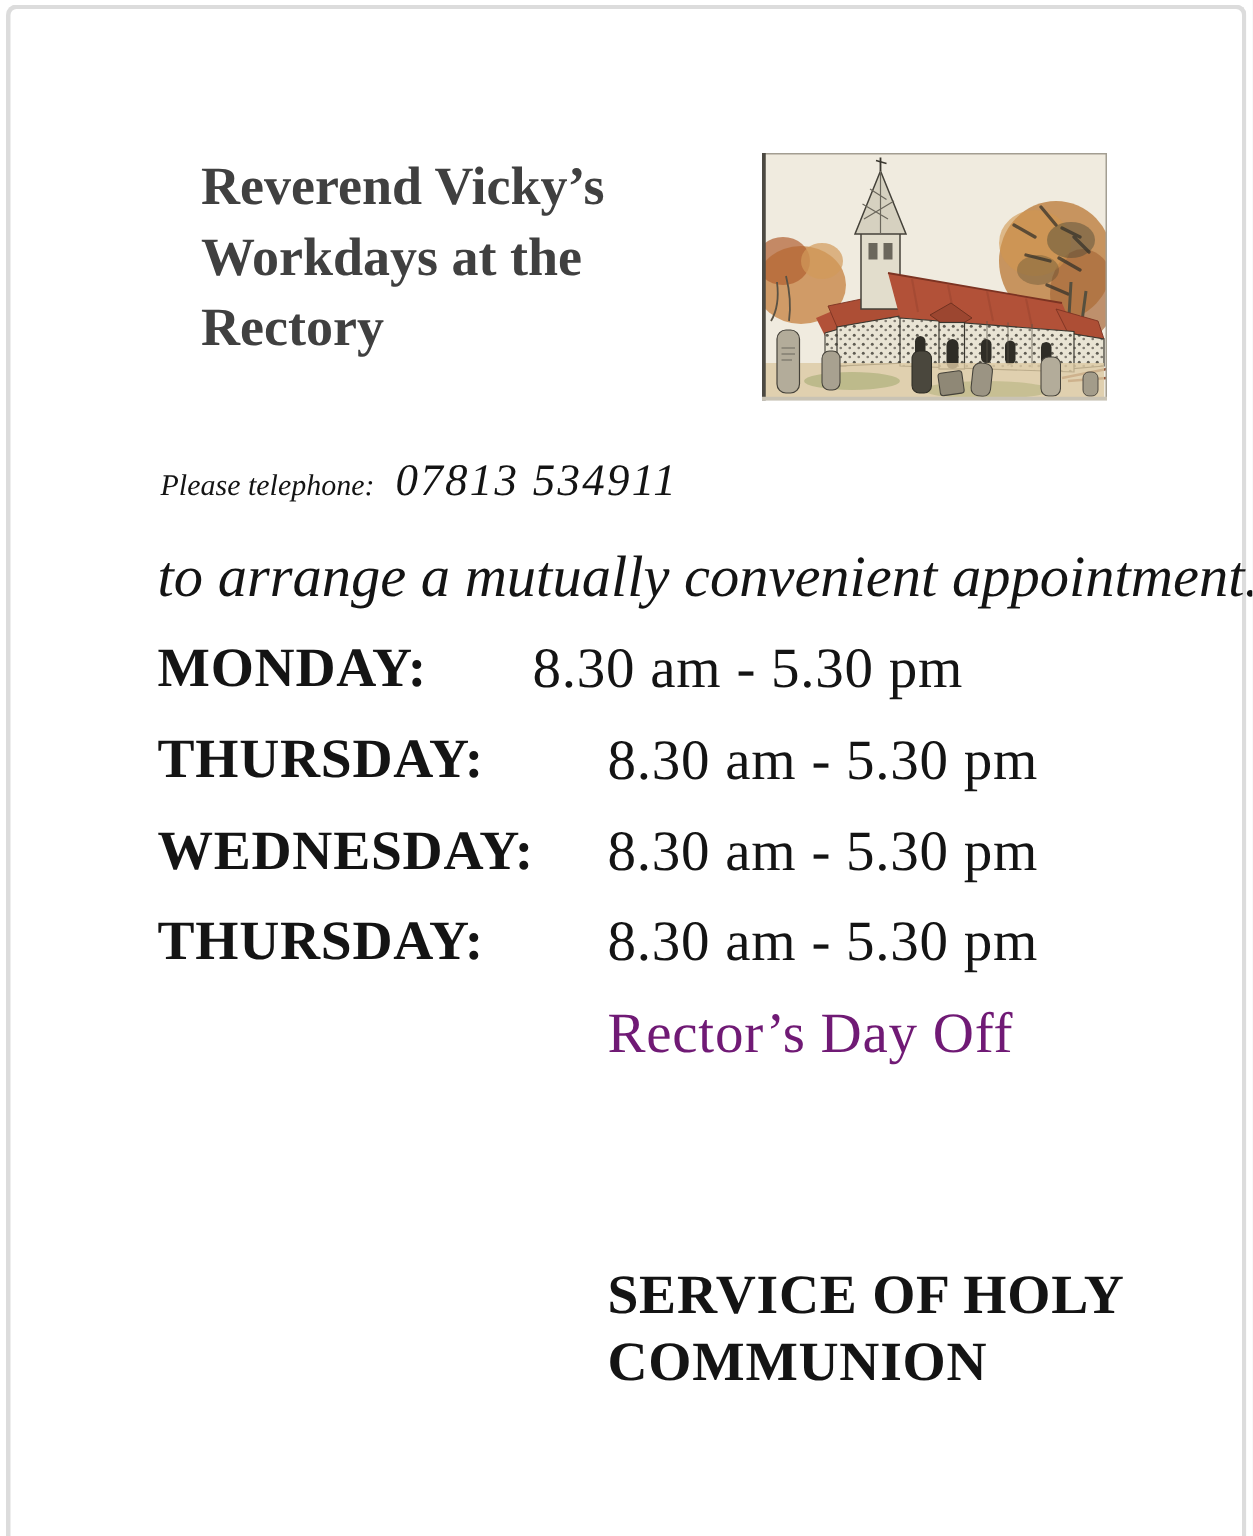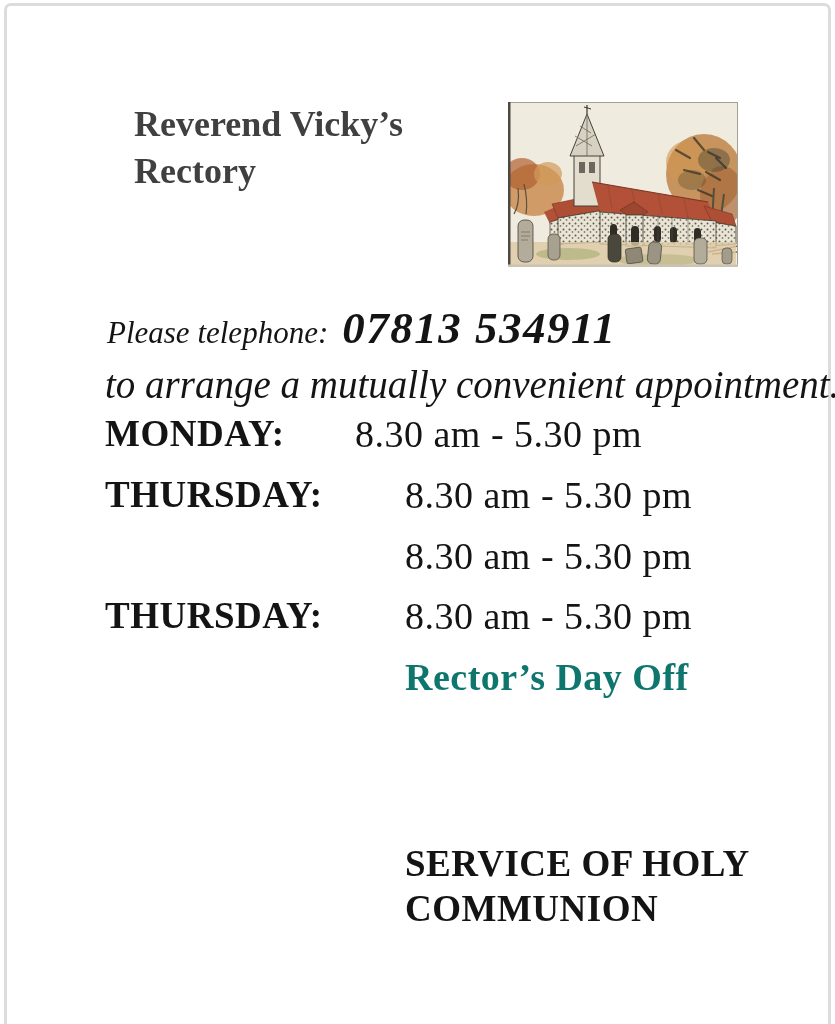--- a/index.html
+++ b/index.html
@@ -44,62 +44,62 @@
   .illustration svg { display: block; width: 230px; height: 165px; }
   .contact-line1 {
     position: absolute;
     left: 107px;
     top: 306px;
     line-height: 1;
     white-space: nowrap;
   }
   .contact-intro {
     font-style: italic;
-    font-size: 31px;
+    font-size: 20px;
   }
   .contact-phone {
     font-style: italic;
-    font-size: 45px;
+    font-size: 30px;
     letter-spacing: 1.5px;
     margin-left: 14px;
-    font-weight: bold;
   }
   .contact-line2 {
     position: absolute;
     left: 105px;
     top: 365px;
     font-style: italic;
     font-size: 39px;
     line-height: 1;
     white-space: nowrap;
   }
   .srow {
     position: absolute;
     left: 0;
     width: 100%;
     height: 42px;
     line-height: 1;
     white-space: nowrap;
+    margin-top: 12px;
   }
   .day {
     position: absolute;
     left: 105px;
     font-weight: bold;
     font-size: 37px;
     letter-spacing: 0.5px;
   }
   .val {
     position: absolute;
     left: 405px;
     font-size: 38px;
     letter-spacing: 0.5px;
   }
   .val.accent {
-    color: #0f766e;
-    font-weight: bold;
+    color: #701a75;
+    font-weight: normal;
   }
   .val-suffix {
     font-size: 31px;
     margin-left: 8px;
   }
   .service-note {
     position: absolute;
     left: 405px;
     top: 841px;
     font-weight: bold;
@@ -109,20 +109,21 @@
   }
 </style>
 </head>
 <body>
 
 <div class="page">
   <div class="page-border"></div>
 
   <div class="title">
     <div>Reverend Vicky’s</div>
+    <div>Workdays at the</div>
     <div>Rectory</div>
   </div>
 
   <div class="illustration">
     <svg viewBox="0 0 230 165" xmlns="http://www.w3.org/2000/svg">
       <defs>
         <pattern id="flint" width="6" height="6" patternUnits="userSpaceOnUse">
           <rect width="6" height="6" fill="#e9e4d4"></rect>
           <circle cx="1.5" cy="1.5" r="1" fill="#3c3a32" opacity="0.8"></circle>
           <circle cx="4.5" cy="4" r="0.9" fill="#55524a" opacity="0.7"></circle>
@@ -213,20 +214,21 @@
 
   <div class="srow" style="top:415px">
     <span class="day">MONDAY:</span>
     <span class="val" style="left:355px">8.30 am - 5.30 pm</span>
   </div>
   <div class="srow" style="top:476px">
     <span class="day">THURSDAY:</span>
     <span class="val">8.30 am - 5.30 pm</span>
   </div>
   <div class="srow" style="top:537px">
+    <span class="day">WEDNESDAY:</span>
     <span class="val">8.30 am - 5.30 pm</span>
   </div>
   <div class="srow" style="top:597px">
     <span class="day">THURSDAY:</span>
     <span class="val">8.30 am - 5.30 pm</span>
   </div>
   <div class="srow" style="top:658px">
     <span class="val accent">Rector’s Day Off</span>
   </div>
 

